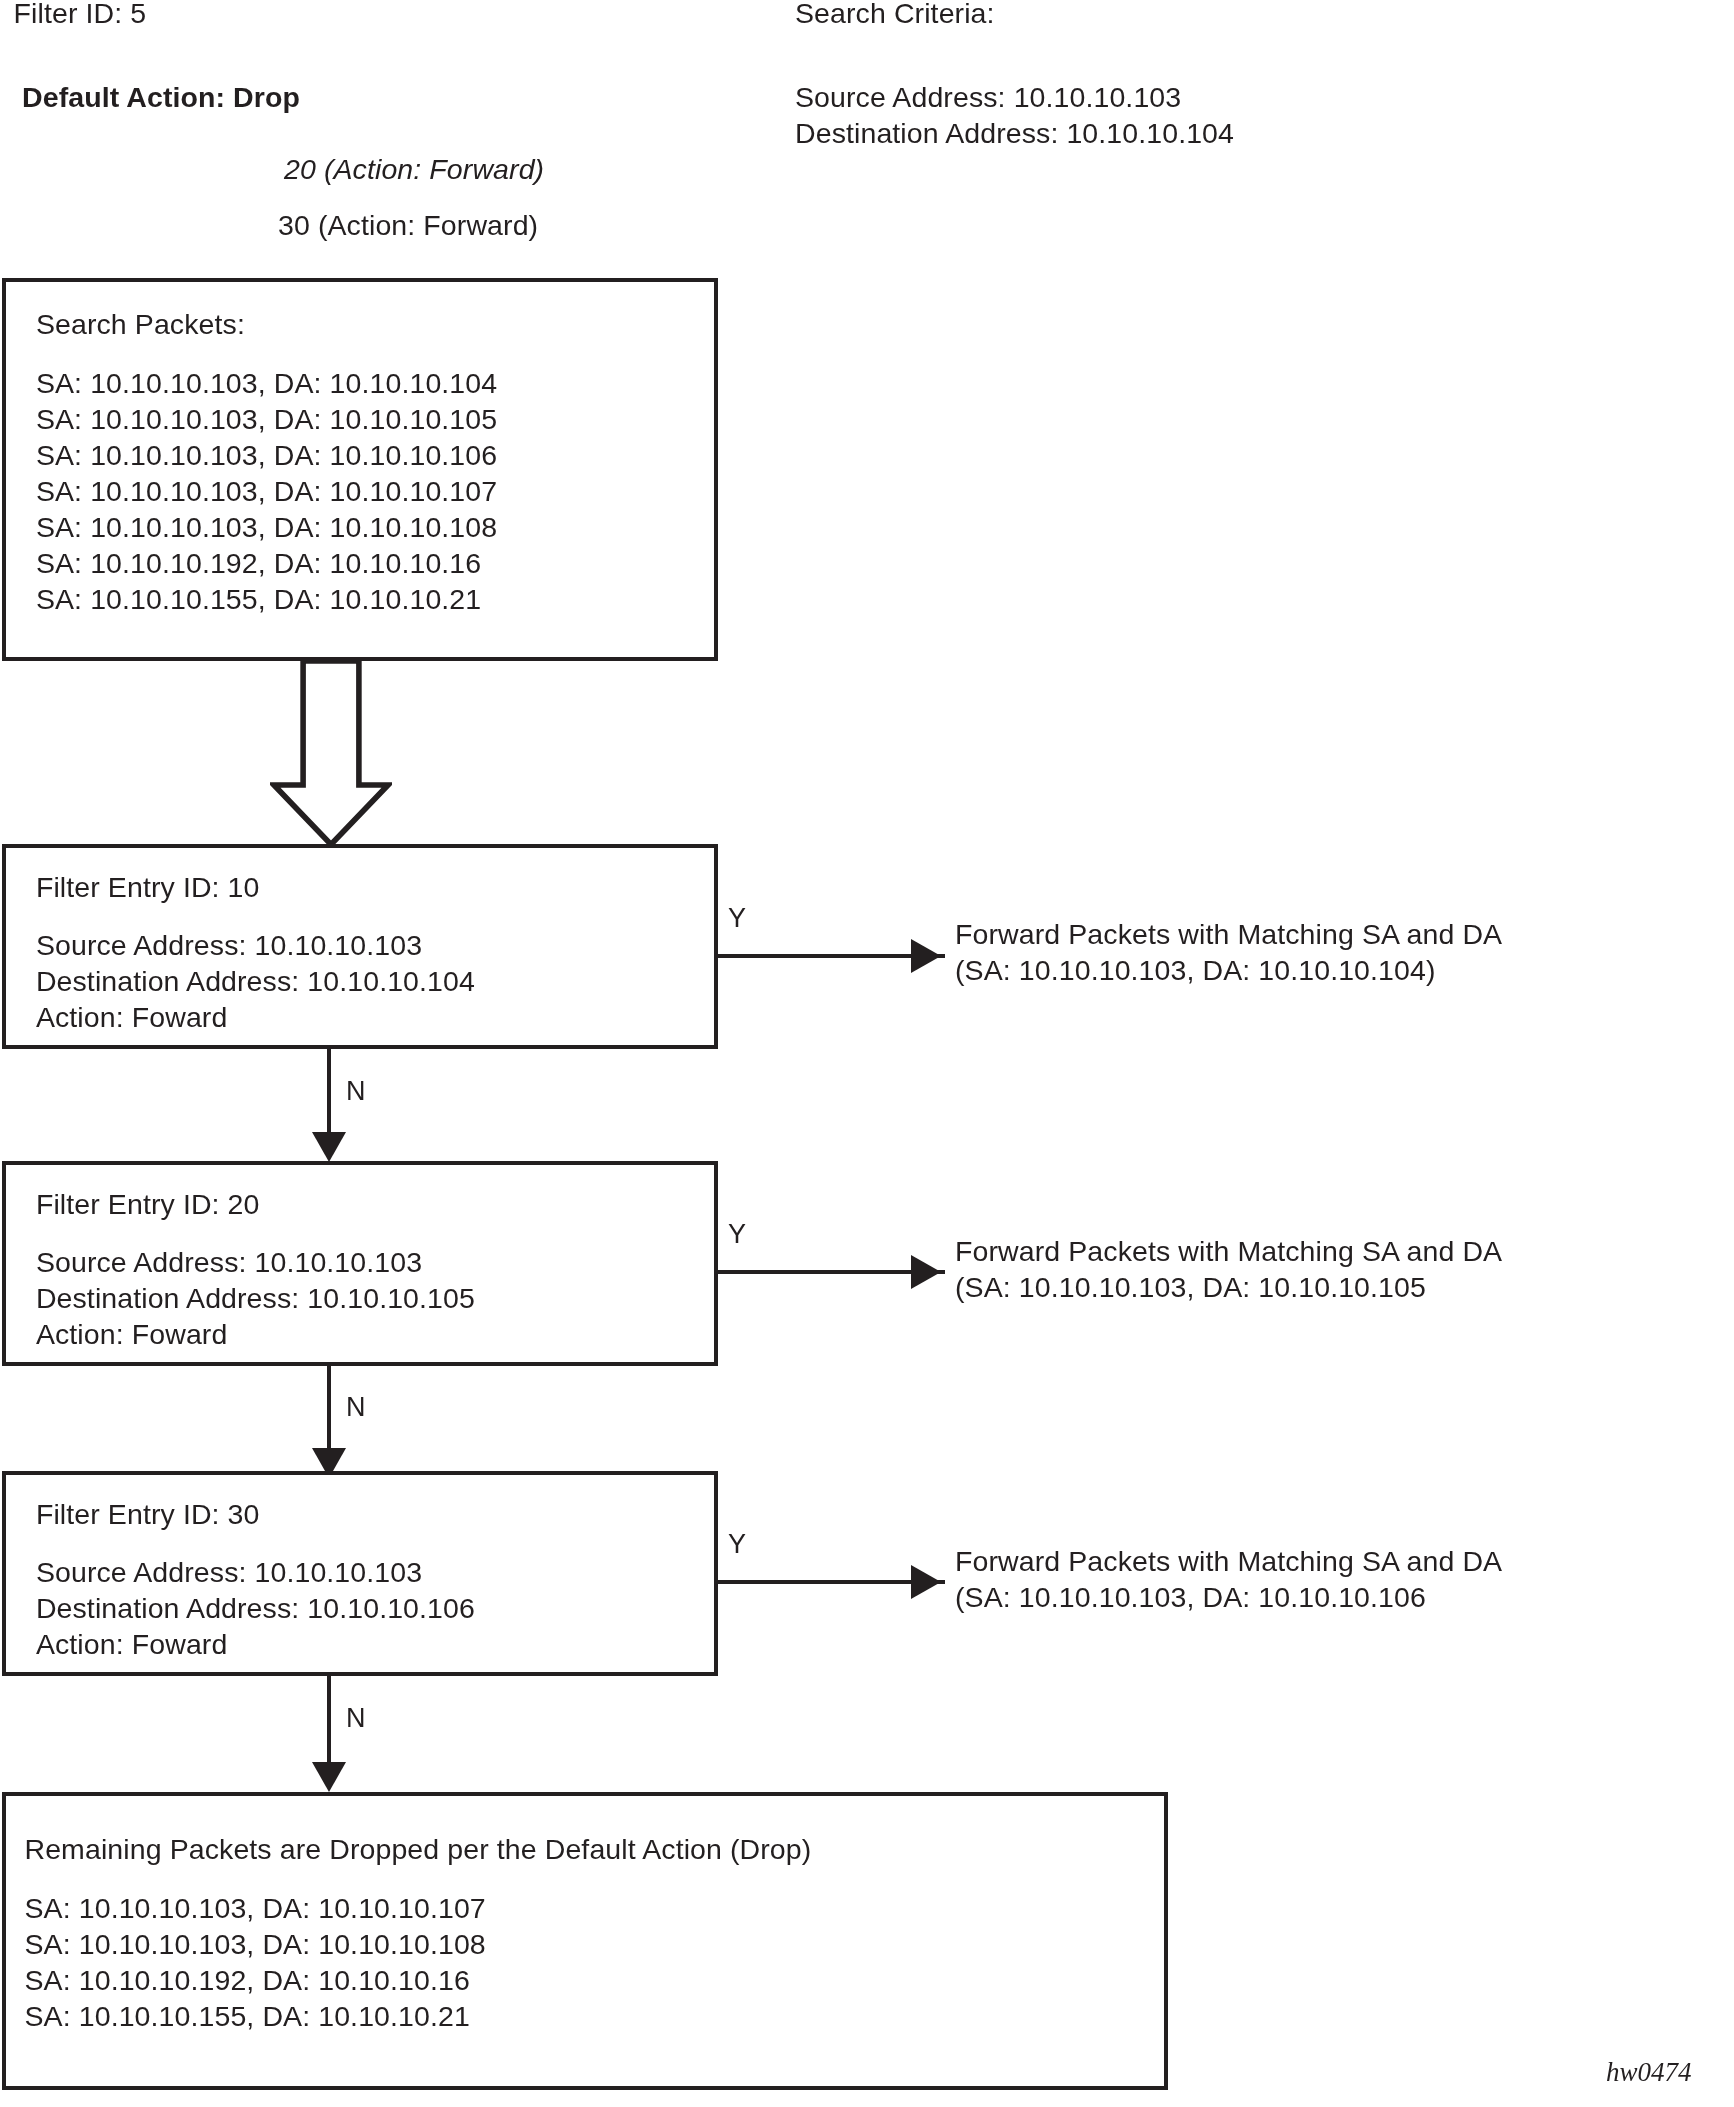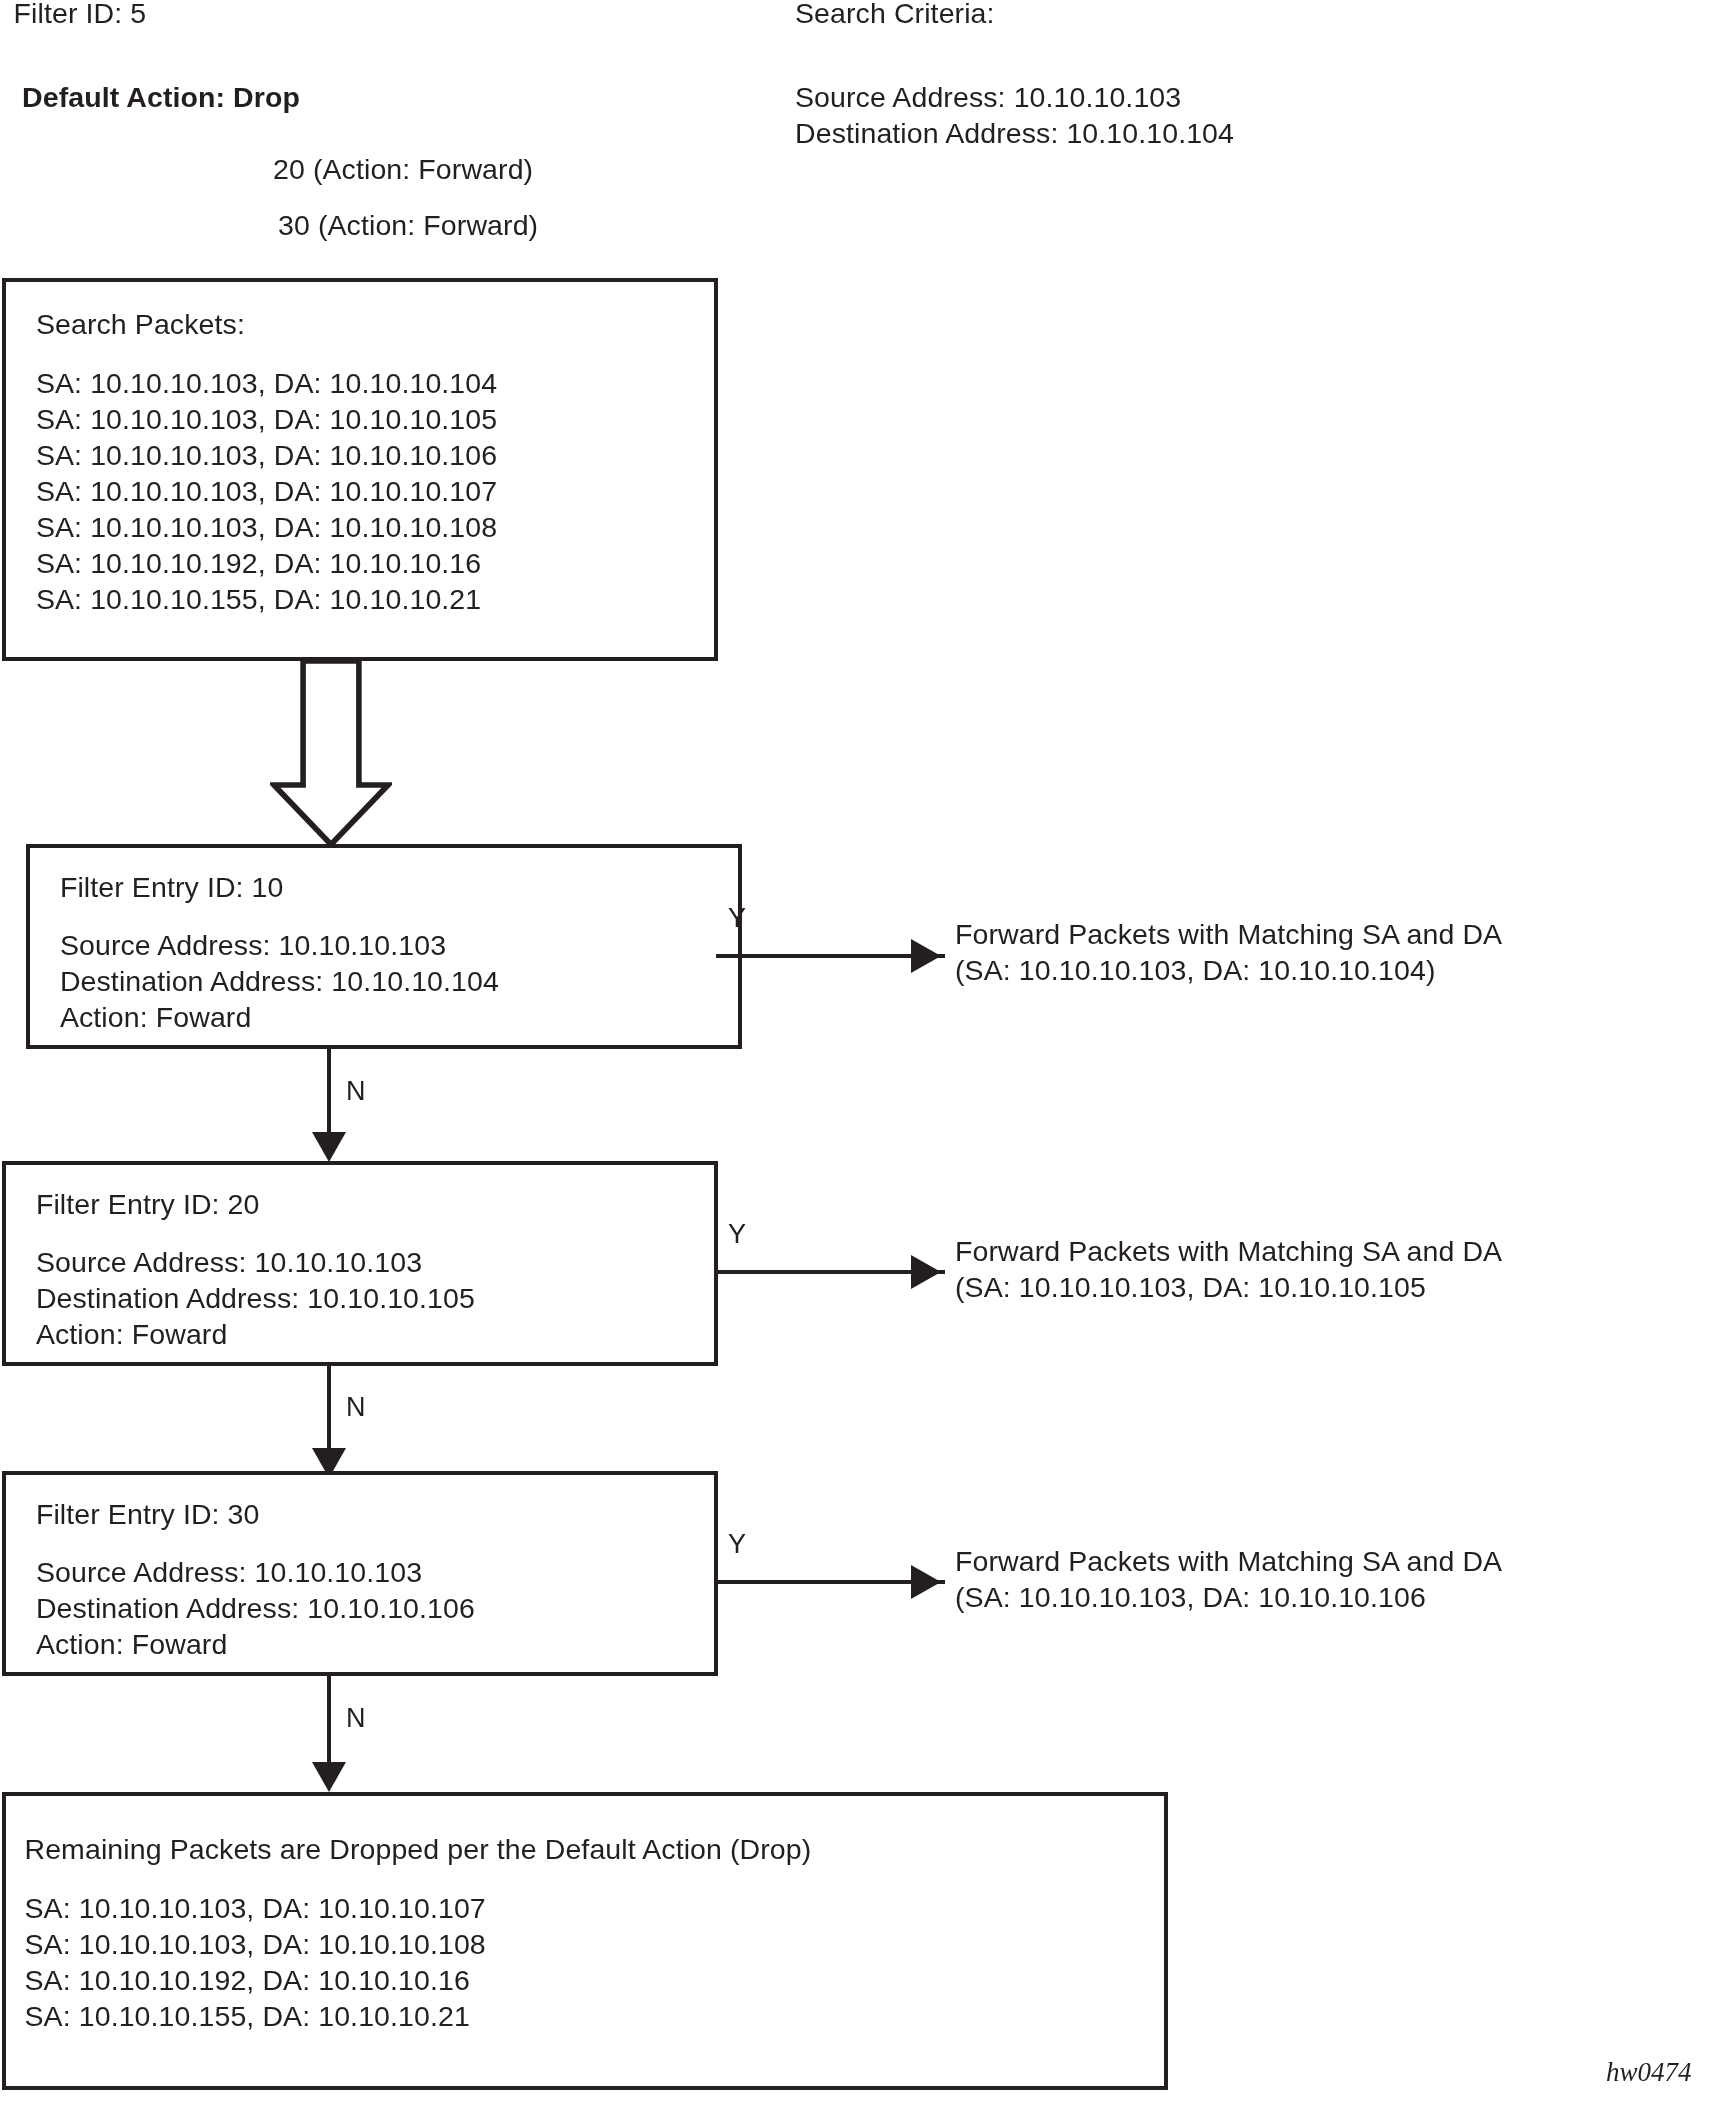--- a/index.html
+++ b/index.html
@@ -36,21 +36,21 @@
 </style>
 </head>
 <body>
 
 <div id="stage">
 
   <div class="txt" style="left:13.6px;top:-5px;">Filter ID: 5</div>
 
   <div class="txt" style="left:22px;top:79px;font-weight:bold;">Default Action: Drop</div>
 
-  <div class="txt" style="left:273px;top:151px;">20 (Action: Forward)</div>
+  <div class="txt" style="left:284px;top:151px;font-style:italic;">20 (Action: Forward)</div>
   <div class="txt" style="left:278px;top:187px;margin-top:20px;">30 (Action: Forward)</div>
 
   <div class="txt" style="left:795px;top:-5px;">Search Criteria:</div>
   <div class="txt" style="left:795px;top:79px;">Source Address: 10.10.10.103</div>
   <div class="txt" style="left:795px;top:115px;">Destination Address: 10.10.10.104</div>
 
   <div class="box" style="left:1.9px;top:278px;width:716px;height:383px;">
     <div class="txt" style="left:30px;top:23.6px;">Search Packets:</div>
     <div class="txt blk" style="left:30px;top:83px;">SA: 10.10.10.103, DA: 10.10.10.104
 SA: 10.10.10.103, DA: 10.10.10.105
@@ -60,21 +60,21 @@
 SA: 10.10.10.192, DA: 10.10.10.16
 SA: 10.10.10.155, DA: 10.10.10.21</div>
   </div>
 
   <div class="blockarrow" style="left:270px;top:661px;">
     <svg width="122" height="186" viewBox="0 0 196 300">
       <polygon points="53,0 143,0 143,200 190,200 98,296 6,200 53,200" fill="#ffffff" stroke="#231f20" stroke-width="9" stroke-linejoin="miter"></polygon>
     </svg>
   </div>
 
-  <div class="box" style="left:1.9px;top:844px;width:716px;height:205px;margin-left:24px;">
+  <div class="box" style="left:1.9px;top:844px;width:716px;height:205px;">
     <div class="txt" style="left:30px;top:21px;">Filter Entry ID: 10</div>
     <div class="txt" style="left:30px;top:79px;">Source Address: 10.10.10.103</div>
     <div class="txt" style="left:30px;top:115px;">Destination Address: 10.10.10.104</div>
     <div class="txt" style="left:30px;top:151px;">Action: Foward</div>
   </div>
 
   <div class="txt" style="left:728px;top:900px;font-size:27px;">Y</div>
   <div class="hline" style="left:716px;top:954px;width:229px;"></div>
   <div class="arrowright" style="left:911px;top:939px;"></div>
   <div class="txt" style="left:955px;top:916px;">Forward Packets with Matching SA and DA</div>

